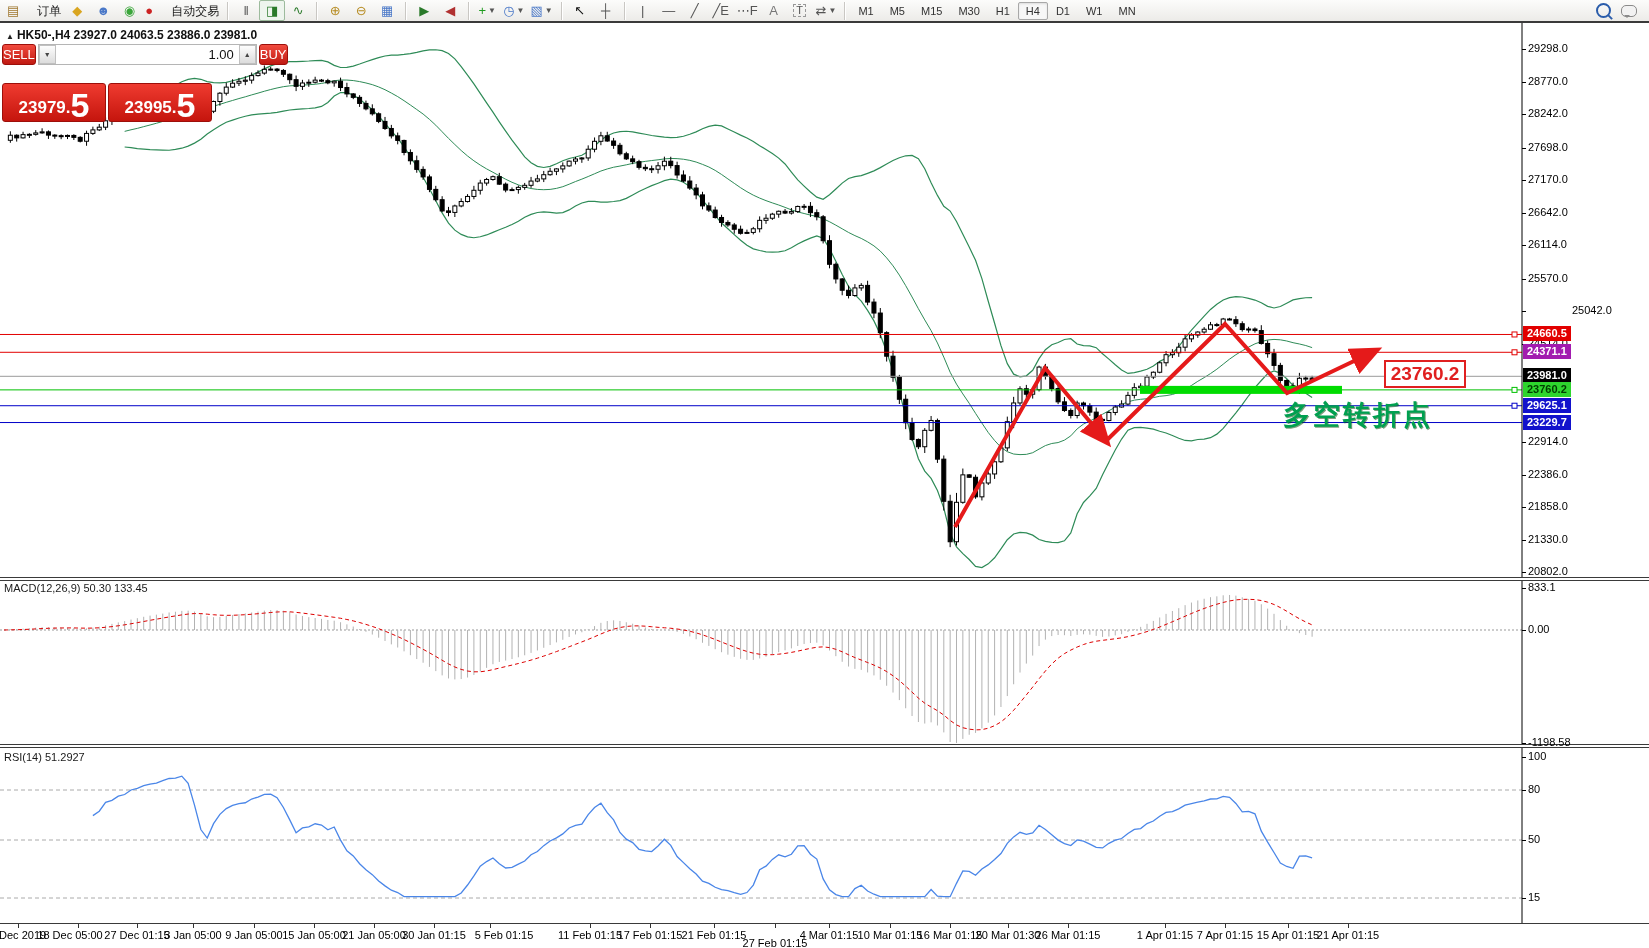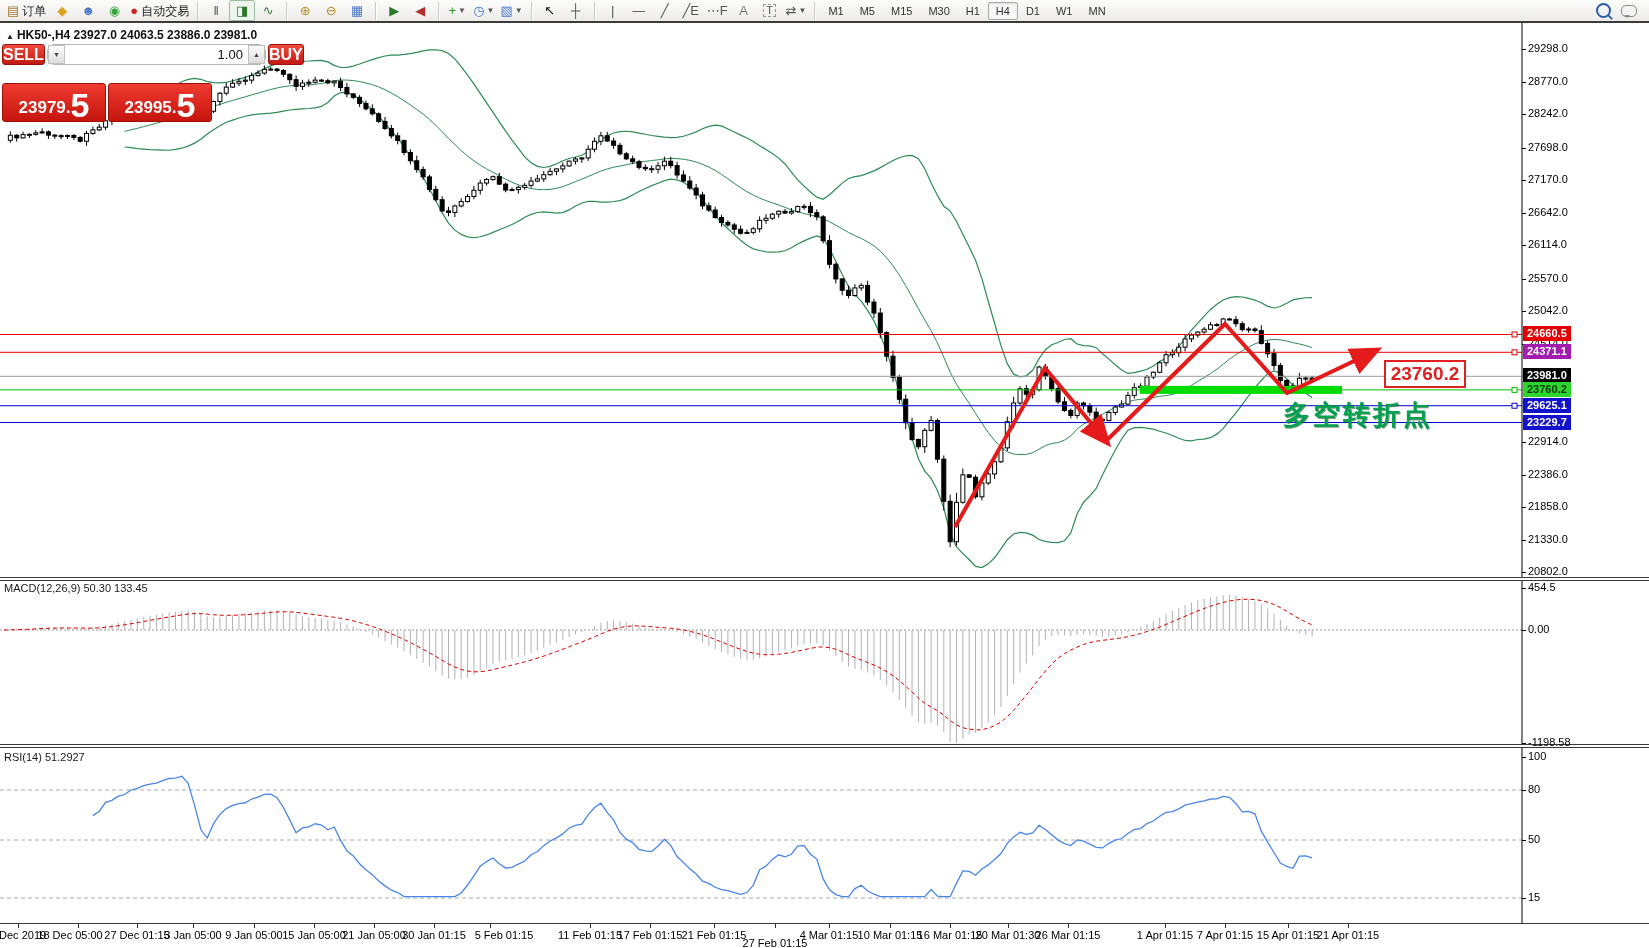--- a/index.html
+++ b/index.html
@@ -6,21 +6,21 @@
   .app{position:relative;width:1649px;height:948px;background:#fff;overflow:hidden;
        font-family:"Liberation Sans","DejaVu Sans",sans-serif;-webkit-font-smoothing:antialiased;}
   
   .toolbar{position:absolute;left:0;top:0;width:1649px;height:23px;box-sizing:border-box;
            background:linear-gradient(#fcfcfb,#ecebe8);border-bottom:2px solid #3a3a3a;
            display:flex;align-items:center;padding:0 4px;}
   .tb-btn{height:19px;min-width:20px;display:inline-flex;align-items:center;justify-content:center;
           font-size:13px;line-height:1;padding:0 2px;border:1px solid transparent;border-radius:2px;}
   .tb-btn.active{background:#eef5ee;border:1px solid #9dbb9d;}
   .tb-btn.boxed .glyph{border:1px dashed #999;padding:0 2px;font-size:11px;}
-  .tb-label{font-size:12px;color:#1a1a1a;margin-left:3px;white-space:nowrap;}
+  .tb-label{font-size:12px;color:#1a1a1a;margin-left:18px;white-space:nowrap;}
   .tb-dd{font-size:8px;color:#555;margin-left:2px;}
   .tb-sep{width:1px;height:18px;background:#c9c7c3;margin:0 5px;box-shadow:1px 0 0 #fff;}
   .tf-btn{font-size:11px;color:#333;padding:2px 7px;border:1px solid transparent;border-radius:2px;}
   .tf-btn.active{background:#f7f7f7;border:1px solid #a8a8a8;box-shadow:inset 0 1px 2px #ddd;}
   .tb-right{margin-left:auto;display:flex;align-items:center;gap:10px;margin-right:8px;}
   .ic-search{width:11px;height:11px;border:2px solid #2a5caa;border-radius:50%;position:relative;display:inline-block;}
   .ic-search::after{content:"";position:absolute;width:6px;height:2px;background:#2a5caa;
                     transform:rotate(45deg);left:9px;top:11px;}
   .ic-chat{width:14px;height:10px;border:1.5px solid #8a8a8a;border-radius:5px;position:relative;display:inline-block;background:#f2f2f2;}
   .ic-chat::after{content:"";position:absolute;left:2px;top:9px;border:3px solid transparent;border-top-color:#8a8a8a;}
@@ -32,25 +32,25 @@
   .sym-marker{font-size:8px;margin-right:3px;color:#222;}
   .ind-label{position:absolute;font-size:11px;color:#1a1a1a;white-space:nowrap;}
   .axis-label{position:absolute;left:1528px;font-size:11px;color:#000;white-space:nowrap;}
   .tickmark{position:absolute;left:1522px;width:4px;height:1px;background:#000;}
   .badge{position:absolute;left:1523px;font-size:11px;font-weight:bold;padding:1px 4px;line-height:13px;white-space:nowrap;}
   .t-label{position:absolute;top:929px;transform:translateX(-50%);font-size:11px;color:#000;white-space:nowrap;}
   .t-tick{position:absolute;top:924px;width:1px;height:4px;background:#333;}
   
   .trade-panel{position:absolute;left:2px;top:44px;width:212px;}
   .tp-row1{display:flex;height:21px;}
-  .red-btn{background:linear-gradient(#f14a3e,#c01a12);color:#fff;font-weight:bold;font-size:16px;
+  .red-btn{background:linear-gradient(#f14a3e,#c01a12);color:#fff;font-weight:normal;font-size:13px;
            border:1px solid #9d0f0a;border-radius:3px;display:flex;align-items:center;justify-content:center;}
   .sell-btn{width:44px;}
   .buy-btn{width:46px;margin-left:2px;}
-  .spinner{display:flex;flex:1;margin-left:2px;border:1px solid #b5b5b5;background:#be185d;border-radius:8px;}
+  .spinner{display:flex;flex:1;margin-left:2px;border:1px solid #b5b5b5;background:#be185d;border-radius:0;}
   .spin-btn{width:15px;background:linear-gradient(#fdfdfd,#dcdcdc);border:1px solid #c0c0c0;
             font-size:7px;color:#444;display:flex;align-items:center;justify-content:center;}
   .vol-input{flex:1;border:0;outline:0;font-size:13px;text-align:right;padding-right:5px;
              font-family:"Liberation Sans",sans-serif;color:#111;min-width:0;}
   .tp-row2{display:flex;margin-top:18px;}
   .price-box{width:104px;height:39px;background:linear-gradient(#ef3b30,#c5150d);border:1px solid #9d0f0a;
              border-radius:3px;color:#fff;display:flex;align-items:flex-end;justify-content:center;
              padding-bottom:1px;box-sizing:border-box;}
   .price-box + .price-box{margin-left:2px;}
   .p-main{font-size:17px;font-weight:bold;line-height:1;margin-bottom:4px;}
@@ -887,35 +887,35 @@
       <div class="axis-label" style="top: 140.5px;">27698.0</div>
       <div class="tickmark" style="top: 180px;"></div>
       <div class="axis-label" style="top: 173px;">27170.0</div>
       <div class="tickmark" style="top: 212.5px;"></div>
       <div class="axis-label" style="top: 205.5px;">26642.0</div>
       <div class="tickmark" style="top: 245px;"></div>
       <div class="axis-label" style="top: 238px;">26114.0</div>
       <div class="tickmark" style="top: 278.5px;"></div>
       <div class="axis-label" style="top: 271.5px;">25570.0</div>
       <div class="tickmark" style="top: 311px;"></div>
-      <div class="axis-label" style="top: 304px;">25042.0</div>
+      <div class="axis-label" style="top: 304px; margin-left: 44px;">25042.0</div>
       <div class="tickmark" style="top: 343.5px;"></div>
       <div class="axis-label" style="top: 336.5px;">24514.0</div>
       <div class="tickmark" style="top: 442px;"></div>
       <div class="axis-label" style="top: 435px;">22914.0</div>
       <div class="tickmark" style="top: 474.5px;"></div>
       <div class="axis-label" style="top: 467.5px;">22386.0</div>
       <div class="tickmark" style="top: 507px;"></div>
       <div class="axis-label" style="top: 500px;">21858.0</div>
       <div class="tickmark" style="top: 539.5px;"></div>
       <div class="axis-label" style="top: 532.5px;">21330.0</div>
       <div class="tickmark" style="top: 572px;"></div>
       <div class="axis-label" style="top: 565px;">20802.0</div>
       <div class="tickmark" style="top: 588px;"></div>
-      <div class="axis-label" style="top: 581px;">454.5</div>
+      <div class="axis-label" style="top: 581px;">833.1</div>
       <div class="tickmark" style="top: 630px;"></div>
       <div class="axis-label" style="top: 623px;">0.00</div>
       <div class="tickmark" style="top: 743px;"></div>
       <div class="axis-label" style="top: 736px;">-1198.58</div>
       <div class="tickmark" style="top: 757px;"></div>
       <div class="axis-label" style="top: 750px;">100</div>
       <div class="tickmark" style="top: 790px;"></div>
       <div class="axis-label" style="top: 783px;">80</div>
       <div class="tickmark" style="top: 840px;"></div>
       <div class="axis-label" style="top: 833px;">50</div>

